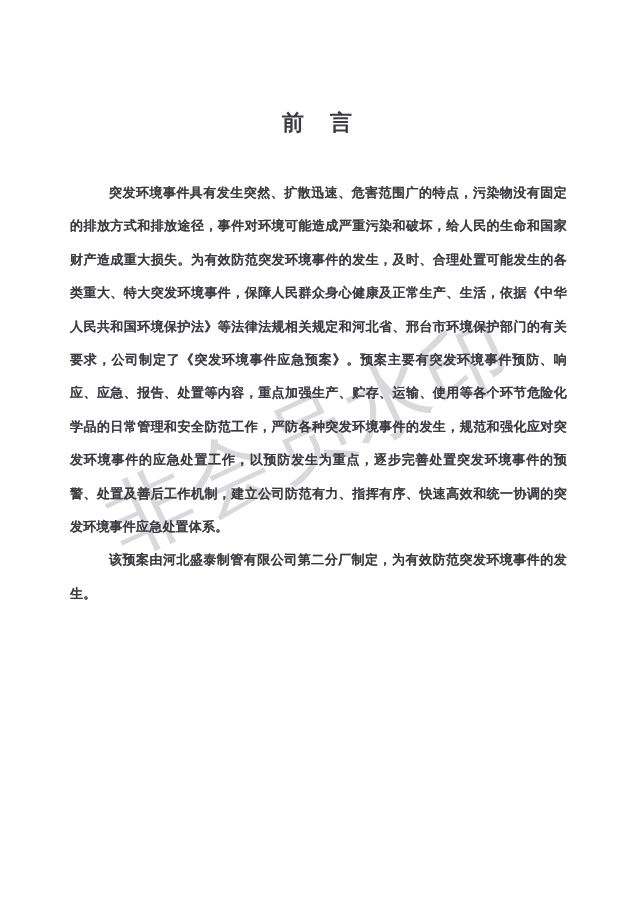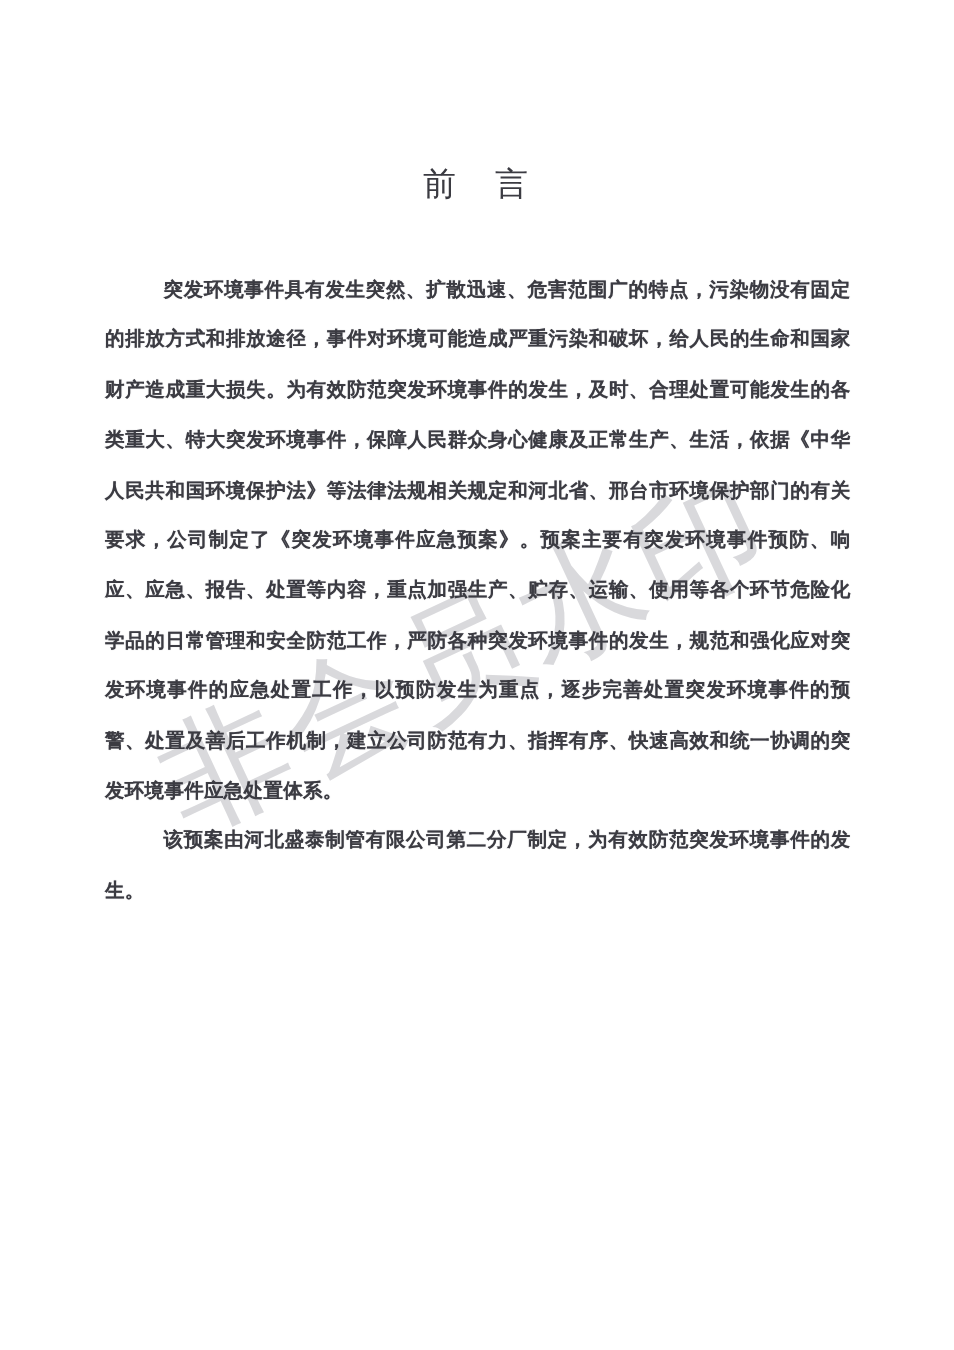--- a/index.html
+++ b/index.html
@@ -34,21 +34,21 @@
     pointer-events: none;
     z-index: 1;
   }
   .doc-title {
     position: absolute;
     top: 108px;
     left: 0;
     width: 100%;
     text-align: center;
     font-size: 22px;
-    font-weight: normal;
+    font-weight: bold;
     letter-spacing: 2px;
     color: var(--color-text);
     z-index: 2;
   }
   .doc-body {
     position: absolute;
     top: 176px;
     left: 70px;
     width: 497px;
     z-index: 2;

